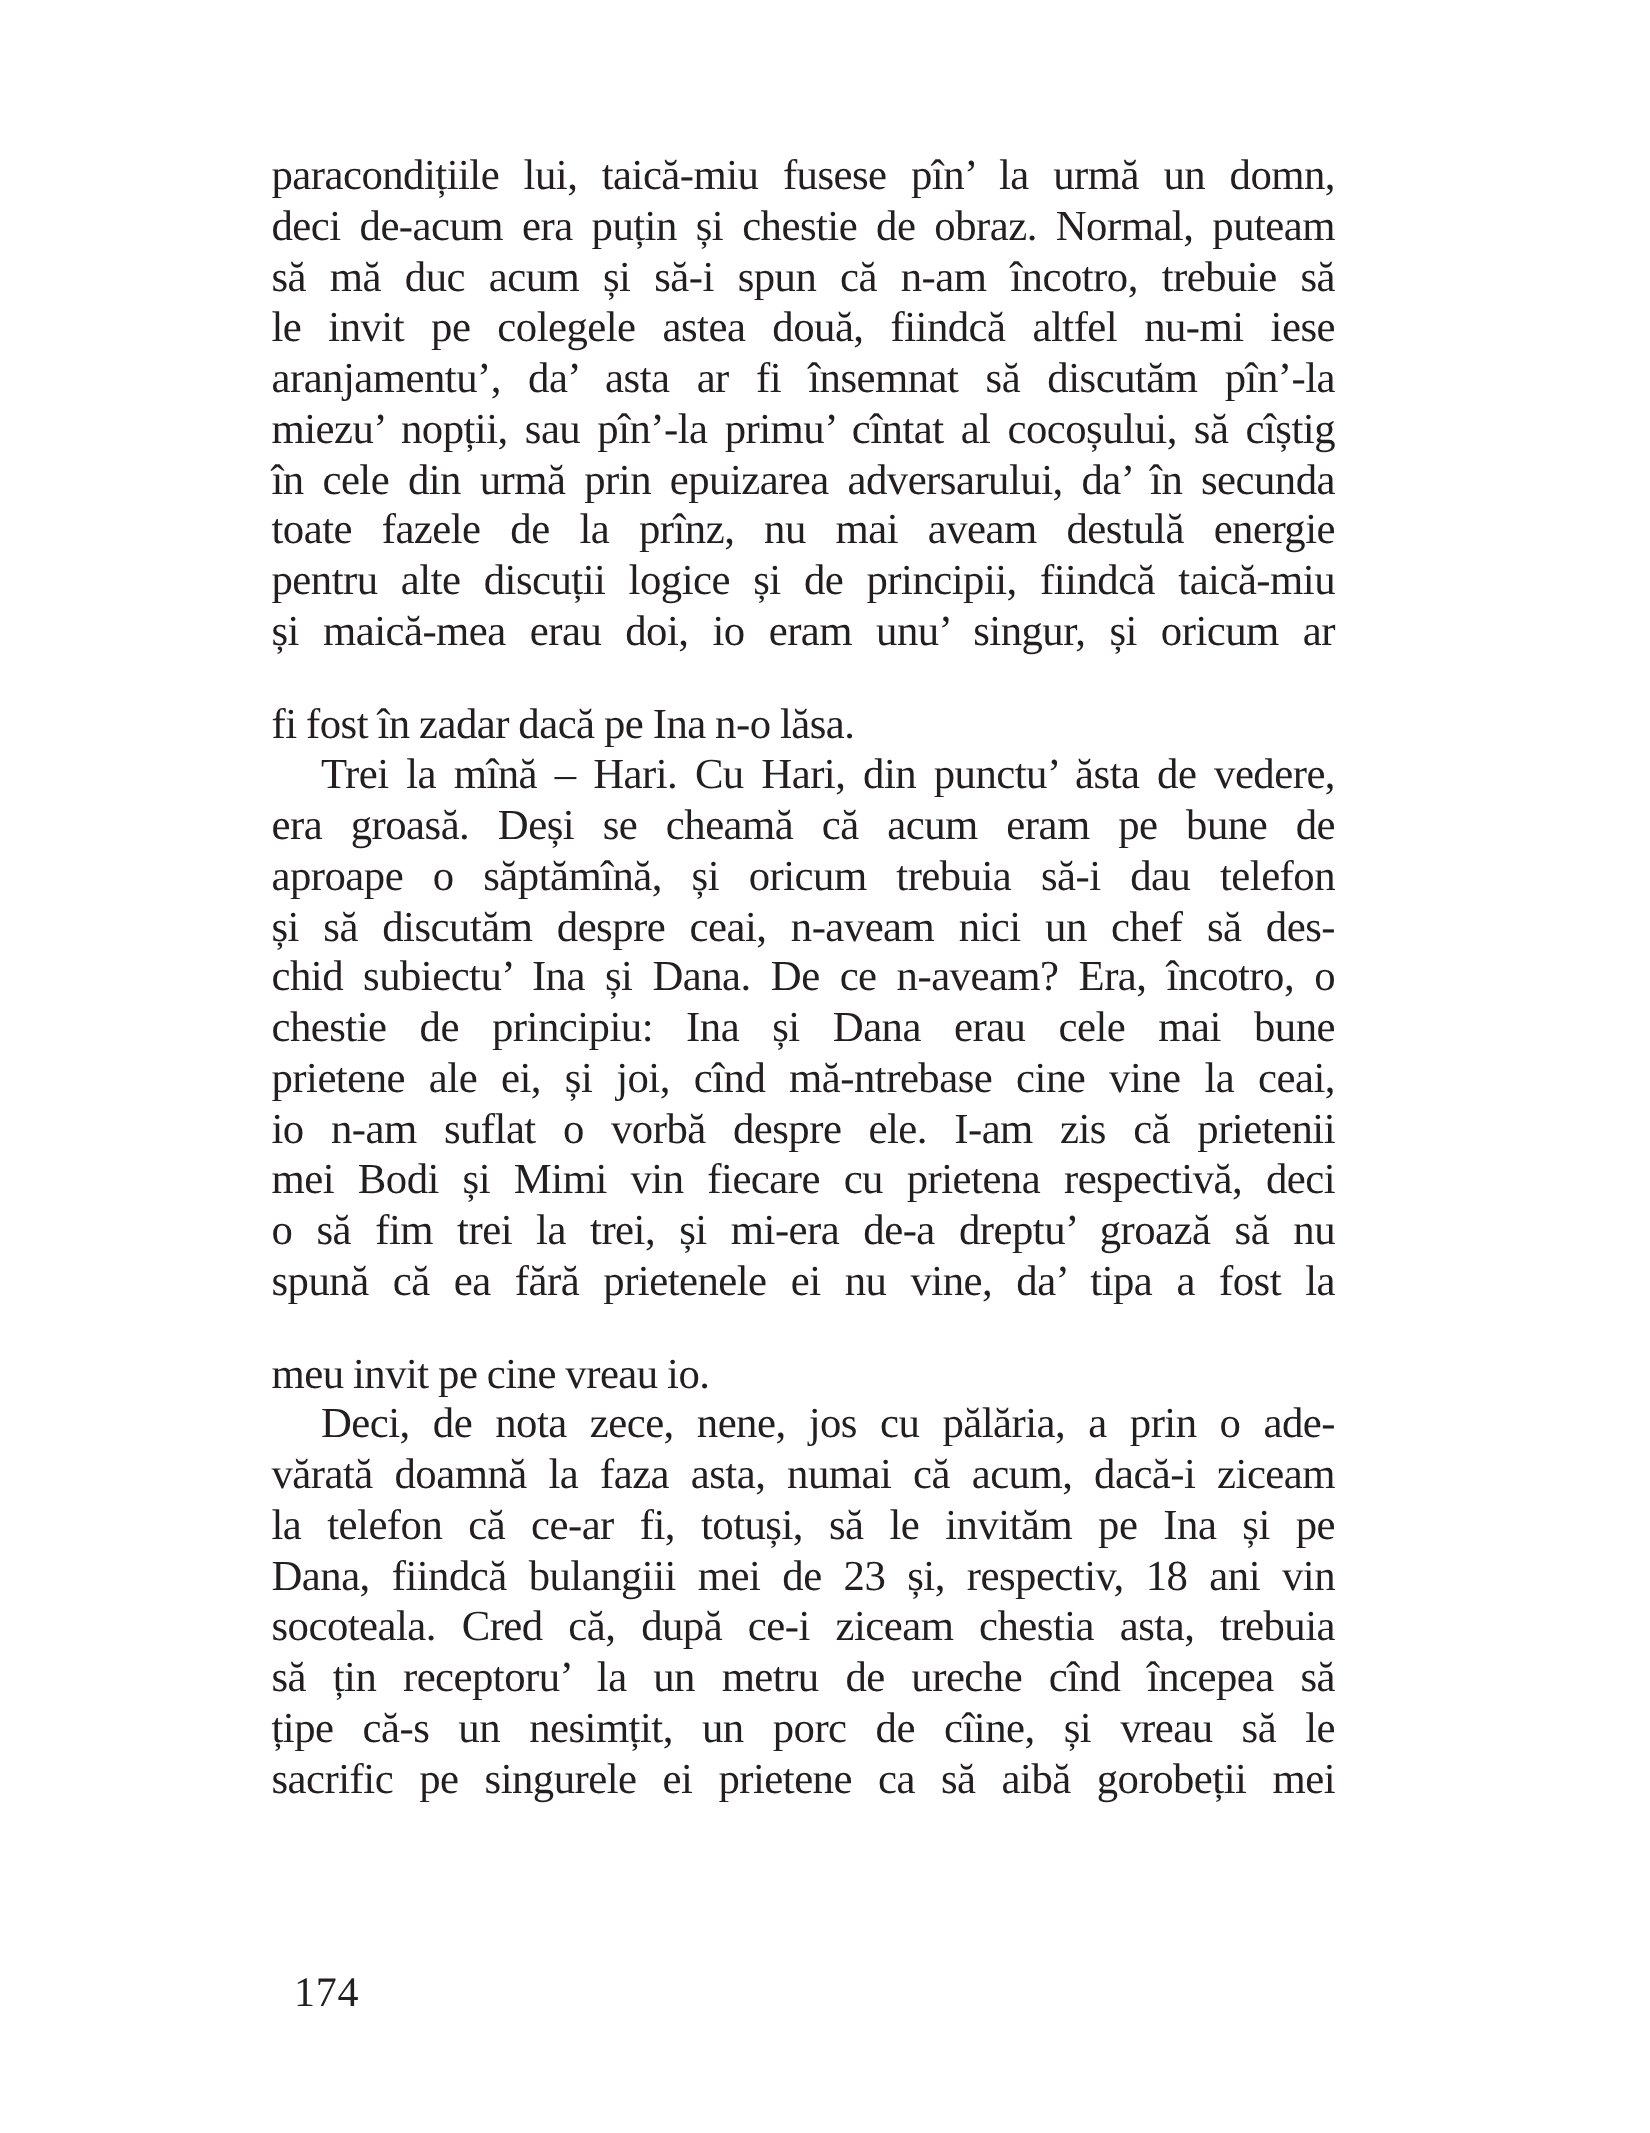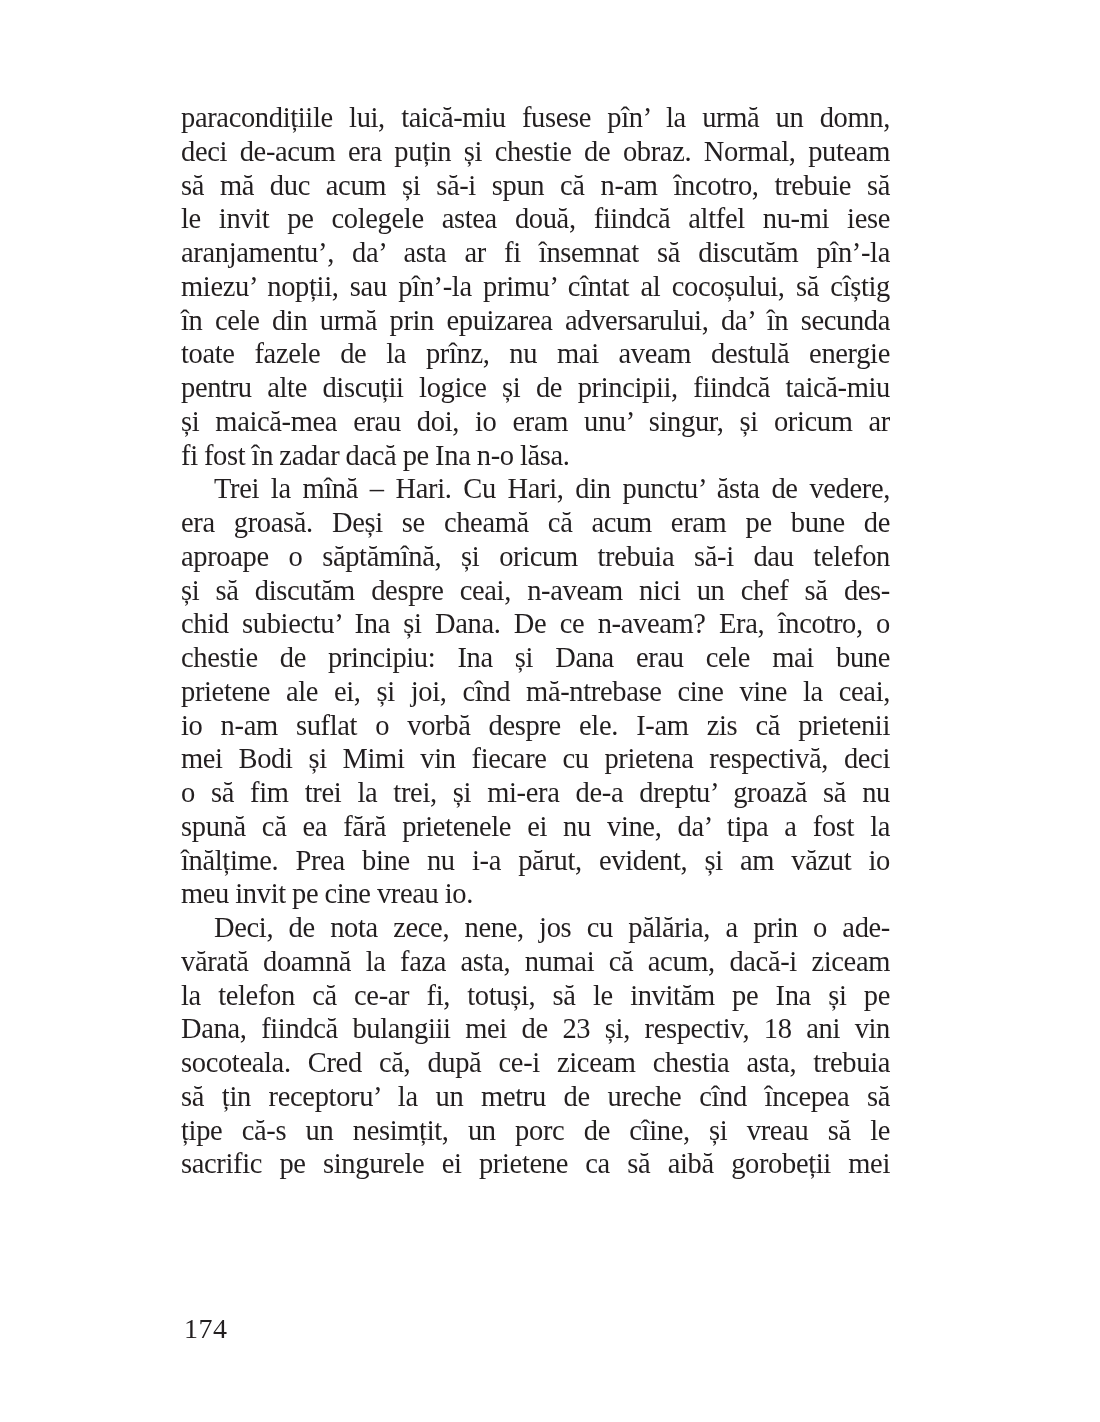--- a/index.html
+++ b/index.html
@@ -27,28 +27,29 @@
       line-height: 33.75px;
       font-size: 28.5px;
       white-space: nowrap;
       text-align: justify;
       text-align-last: justify;
       letter-spacing: -0.35px;
       word-spacing: -0.5px;
     }
     .line.last {
       text-align-last: left;
+      margin-top: 28px;
     }
     .line.indent {
       padding-left: 33px;
       box-sizing: border-box;
     }
     .page-number {
       position: absolute;
-      left: 184px;
+      left: 196px;
       top: 1313px;
       font-family: "Liberation Serif", "DejaVu Serif", serif;
       font-size: 28px;
       color: #231f20;
       letter-spacing: 0.5px;
       text-align: center;
     }
   </style>
 </head>
 <body>
@@ -72,21 +73,20 @@
       <span class="line">era groasă. Deși se cheamă că acum eram pe bune de</span>
       <span class="line">aproape o săptămînă, și oricum trebuia să-i dau telefon</span>
       <span class="line">și să discutăm despre ceai, n-aveam nici un chef să des-</span>
       <span class="line">chid subiectu’ Ina și Dana. De ce n-aveam? Era, încotro, o</span>
       <span class="line">chestie de principiu: Ina și Dana erau cele mai bune</span>
       <span class="line">prietene ale ei, și joi, cînd mă-ntrebase cine vine la ceai,</span>
       <span class="line">io n-am suflat o vorbă despre ele. I-am zis că prietenii</span>
       <span class="line">mei Bodi și Mimi vin fiecare cu prietena respectivă, deci</span>
       <span class="line">o să fim trei la trei, și mi-era de-a dreptu’ groază să nu</span>
       <span class="line">spună că ea fără prietenele ei nu vine, da’ tipa a fost la</span>
-      <span class="line">înălțime. Prea bine nu i-a părut, evident, și am văzut io</span>
       <span class="line last">meu invit pe cine vreau io.</span>
     </div>
     <div>
       <span class="line indent">Deci, de nota zece, nene, jos cu pălăria, a prin o ade-</span>
       <span class="line">vărată doamnă la faza asta, numai că acum, dacă-i ziceam</span>
       <span class="line">la telefon că ce-ar fi, totuși, să le invităm pe Ina și pe</span>
       <span class="line">Dana, fiindcă bulangiii mei de 23 și, respectiv, 18 ani vin</span>
       <span class="line">socoteala. Cred că, după ce-i ziceam chestia asta, trebuia</span>
       <span class="line">să țin receptoru’ la un metru de ureche cînd începea să</span>
       <span class="line">țipe că-s un nesimțit, un porc de cîine, și vreau să le</span>

